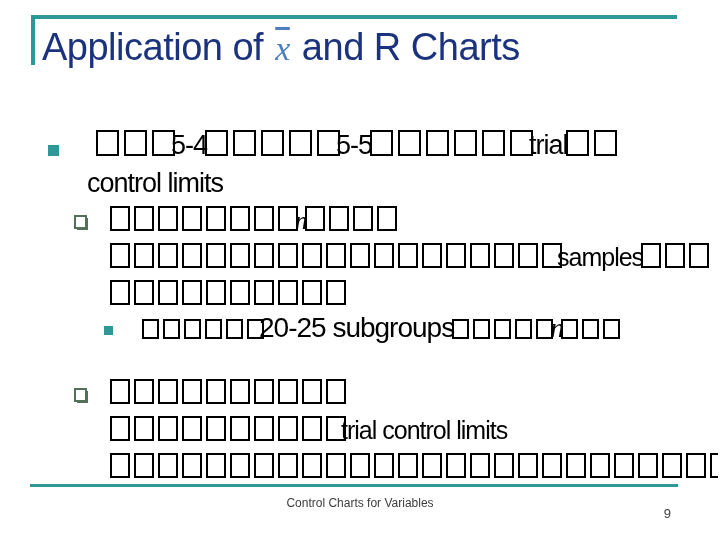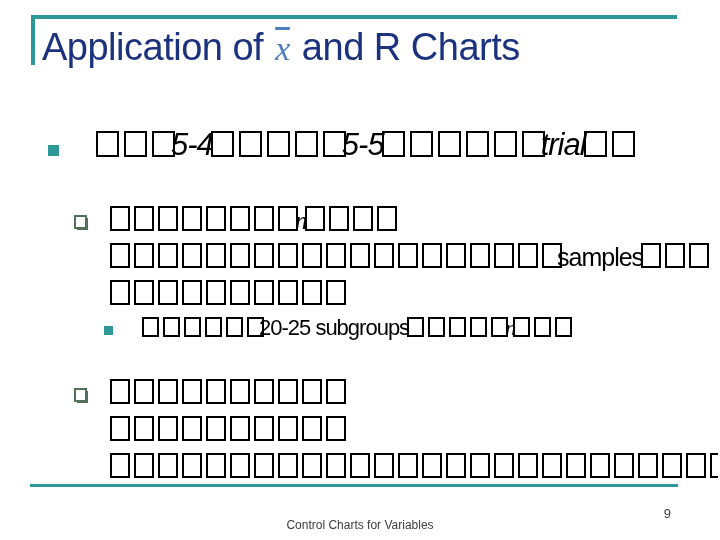--- a/index.html
+++ b/index.html
@@ -20,23 +20,23 @@
   .xbar{
     font-family:"Liberation Serif",serif;font-style:italic;
     color:var(--xbarblue);text-decoration:overline;font-size:34px;padding:0 2px;
   }
 
   
   .block{position:absolute;white-space:nowrap;}
   .block .btext{white-space:nowrap;}
   .line{white-space:nowrap;}
 
-  .lvl1{font-size:31px;line-height:38px;font-style:italic;}
+  .lvl1{font-size:27px;line-height:38px;}
   .lvl2{font-size:25px;line-height:37px;}
-  .lvl3{font-size:22px;line-height:32px;text-align:right;}
+  .lvl3{font-size:28px;line-height:32px;text-align:right;}
 
   .b0{top:126px;left:48px;}  .b0 .btext{margin-left:48px;}
   .b1{top:202px;left:74px;}  .b1 .btext{margin-left:36px;}
   .b2{top:312px;left:104px;} .b2 .btext{margin-left:38px;}
   .b3{top:375px;left:74px;}  .b3 .btext{margin-left:36px;}
 
   
   .mk{position:absolute;left:0;display:block;}
   .mk-teal-lg{top:19px;width:11px;height:11px;background:var(--teal);}
   .mk-outline{top:13px;width:9px;height:10px;border:2px solid var(--qgreen);box-shadow:2px 2px 0 -1px var(--qgreen);background:#fff;}
@@ -46,39 +46,40 @@
   .bx{display:inline-block;border:2px solid #000;vertical-align:-2px;background:#fff;}
   .lvl1 .bx{width:19px;height:22px;margin-right:5px;}
   .lvl2 .bx{width:16px;height:21px;margin-right:4px;}
   .lvl3 .bx{width:13px;height:16px;margin-right:4px;}
 
   
   .lat{letter-spacing:-1px;margin-left:-9px;margin-right:-2px;position:relative;z-index:2;}
   .itn{font-family:"Liberation Serif",serif;font-style:italic;margin-left:-7px;margin-right:-3px;position:relative;z-index:2;}
 
   
-  .footer{position:absolute;left:0;top:518px;width:720px;text-align:center;font-size:12px;color:var(--footergray);}
+  .footer{position:absolute;left:0;top:496px;width:720px;text-align:center;font-size:12px;color:var(--footergray);}
   .pagenum{position:absolute;top:506px;right:47px;font-size:13px;color:var(--footergray);}
 </style>
 </head>
 <body>
 
 <div id="slide">
 
   <div class="top-line"></div>
   <div class="corner-line"></div>
 
   <div class="title">
     <span>Application of </span><span class="xbar">x</span><span> and R Charts</span>
   </div>
 
   <div class="block lvl1 b0">
     <span class="mk mk-teal-lg"></span>
     <div class="btext">
         <div class="line"><i class="bx"></i><i class="bx"></i><i class="bx"></i><span class="lat">5-4</span><i class="bx"></i><i class="bx"></i><i class="bx"></i><i class="bx"></i><i class="bx"></i><span class="lat">5-5</span><i class="bx"></i><i class="bx"></i><i class="bx"></i><i class="bx"></i><i class="bx"></i><i class="bx"></i><span class="lat">trial</span><i class="bx"></i><i class="bx"></i></div>
+        <div class="line"><span class="lat">control limits</span></div>
       </div>
   </div>
 
   <div class="block lvl2 b1">
     <span class="mk mk-outline"></span>
     <div class="btext">
         <div class="line"><i class="bx"></i><i class="bx"></i><i class="bx"></i><i class="bx"></i><i class="bx"></i><i class="bx"></i><i class="bx"></i><i class="bx"></i><span class="itn">n</span><i class="bx"></i><i class="bx"></i><i class="bx"></i><i class="bx"></i></div>
         <div class="line"><i class="bx"></i><i class="bx"></i><i class="bx"></i><i class="bx"></i><i class="bx"></i><i class="bx"></i><i class="bx"></i><i class="bx"></i><i class="bx"></i><i class="bx"></i><i class="bx"></i><i class="bx"></i><i class="bx"></i><i class="bx"></i><i class="bx"></i><i class="bx"></i><i class="bx"></i><i class="bx"></i><i class="bx"></i><span class="lat">samples</span><i class="bx"></i><i class="bx"></i><i class="bx"></i></div>
         <div class="line"><i class="bx"></i><i class="bx"></i><i class="bx"></i><i class="bx"></i><i class="bx"></i><i class="bx"></i><i class="bx"></i><i class="bx"></i><i class="bx"></i><i class="bx"></i></div>
       </div>
@@ -88,21 +89,21 @@
     <span class="mk mk-teal-sm"></span>
     <div class="btext">
         <div class="line"><i class="bx"></i><i class="bx"></i><i class="bx"></i><i class="bx"></i><i class="bx"></i><i class="bx"></i><span class="lat">20-25 subgroups</span><i class="bx"></i><i class="bx"></i><i class="bx"></i><i class="bx"></i><i class="bx"></i><span class="itn">n</span><i class="bx"></i><i class="bx"></i><i class="bx"></i></div>
       </div>
   </div>
 
   <div class="block lvl2 b3">
     <span class="mk mk-outline"></span>
     <div class="btext">
         <div class="line"><i class="bx"></i><i class="bx"></i><i class="bx"></i><i class="bx"></i><i class="bx"></i><i class="bx"></i><i class="bx"></i><i class="bx"></i><i class="bx"></i><i class="bx"></i></div>
-        <div class="line"><i class="bx"></i><i class="bx"></i><i class="bx"></i><i class="bx"></i><i class="bx"></i><i class="bx"></i><i class="bx"></i><i class="bx"></i><i class="bx"></i><i class="bx"></i></div>
+        <div class="line"><i class="bx"></i><i class="bx"></i><i class="bx"></i><i class="bx"></i><i class="bx"></i><i class="bx"></i><i class="bx"></i><i class="bx"></i><i class="bx"></i><i class="bx"></i><span class="lat">trial control limits</span></div>
         <div class="line"><i class="bx"></i><i class="bx"></i><i class="bx"></i><i class="bx"></i><i class="bx"></i><i class="bx"></i><i class="bx"></i><i class="bx"></i><i class="bx"></i><i class="bx"></i><i class="bx"></i><i class="bx"></i><i class="bx"></i><i class="bx"></i><i class="bx"></i><i class="bx"></i><i class="bx"></i><i class="bx"></i><i class="bx"></i><i class="bx"></i><i class="bx"></i><i class="bx"></i><i class="bx"></i><i class="bx"></i><i class="bx"></i><i class="bx"></i></div>
       </div>
   </div>
 
   <div class="bottom-line"></div>
 
   <div class="footer">Control Charts for Variables</div>
   <div class="pagenum">9</div>
 
 </div>

